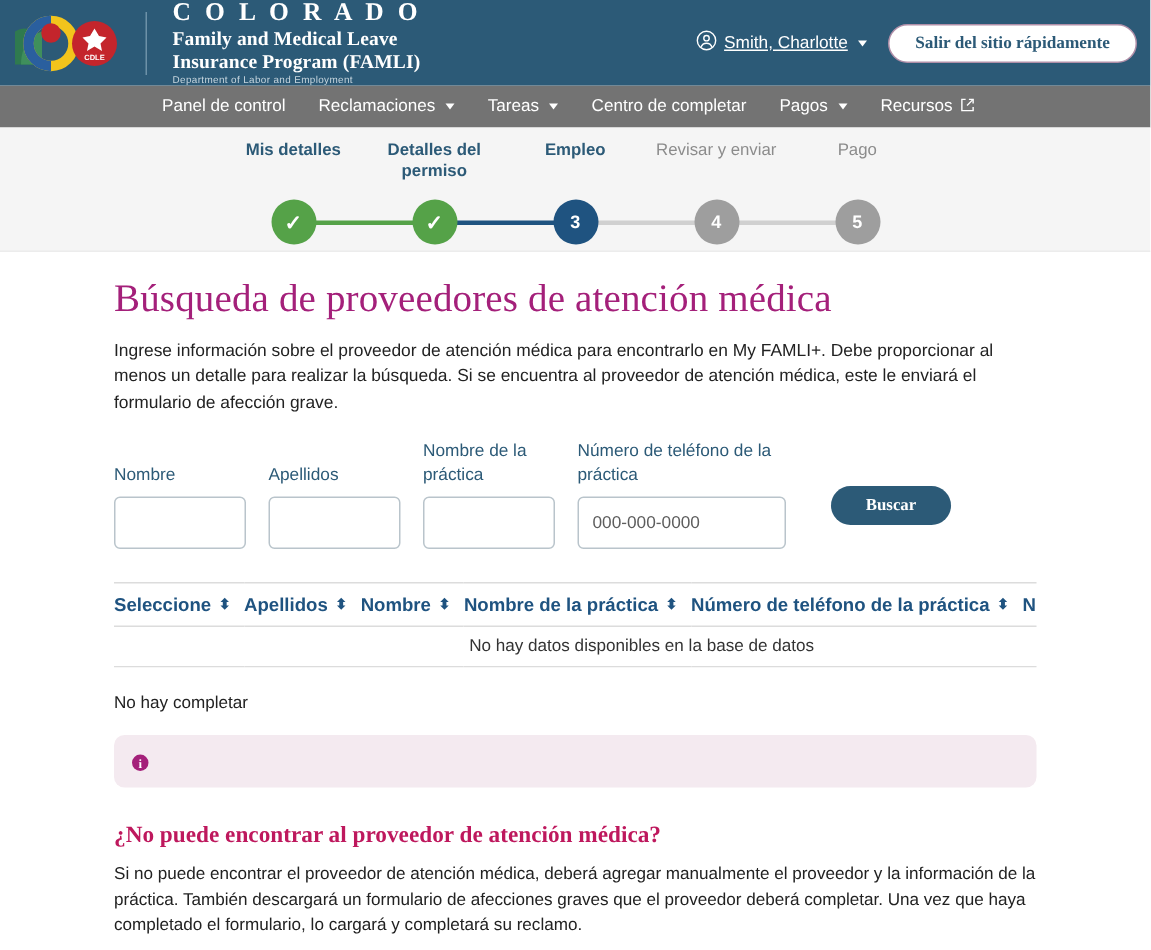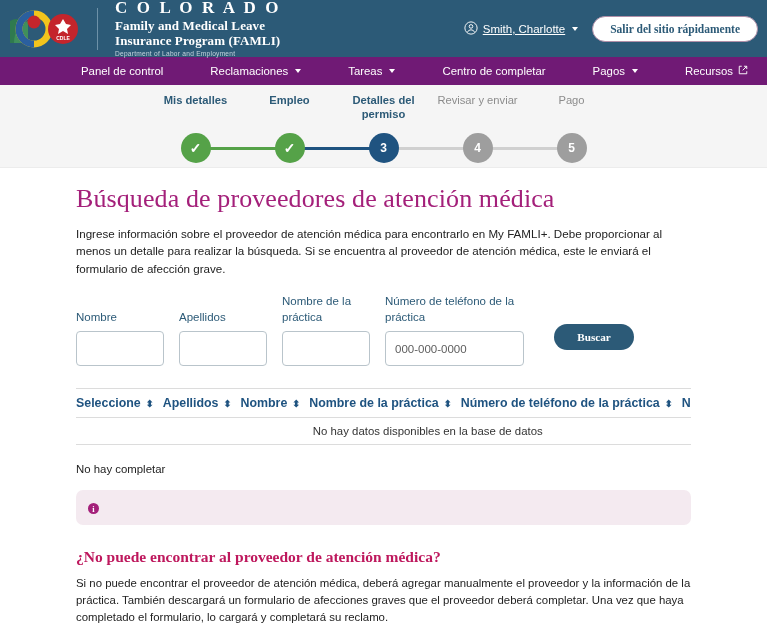--- a/index.html
+++ b/index.html
@@ -52,22 +52,22 @@
   }
   .exit-btn {
     background: #ffffff; color: #2c5a77; border: 1px solid #b08fa8;
     border-radius: 16px; padding: 6px 17px; font-size: 11.5px;
     font-family: "Liberation Serif", serif; font-weight: bold;
     cursor: pointer; white-space: nowrap;
   }
 
   
   .main-nav {
-    background: #701a75; height: 28px;
-    display: flex; align-items: center; padding-left: 81px; gap: 25px;
+    background: #737373; height: 28px;
+    display: flex; align-items: center; padding-left: 108px;
   }
   .nav-item {
     color: #ffffff; font-size: 11.4px; margin-right: 22px;
     display: flex; align-items: center; gap: 5px; cursor: pointer;
     white-space: nowrap;
   }
   .nav-item .caret-down { border-top-color: #ffffff; }
   .ext-icon { font-size: 10px; line-height: 1; }
 
   
@@ -261,22 +261,22 @@
         <path d="M14 2 L7.5 8.5" fill="none" stroke="#ffffff" stroke-width="1.5"></path>
       </svg>
     </span>
   </div>
 </nav>
 
 <div class="stepper-band">
   <div class="stepper">
     <div class="step-labels">
       <div class="step-label done">Mis detalles</div>
+      <div class="step-label current">Detalles del permiso</div>
       <div class="step-label done">Empleo</div>
-      <div class="step-label current">Detalles del permiso</div>
       <div class="step-label upcoming">Revisar y enviar</div>
       <div class="step-label upcoming">Pago</div>
     </div>
     <div class="step-track">
       <div class="step-line">
         <div class="seg" style="background:#55a248"></div>
         <div class="seg" style="background:#1f5380"></div>
         <div class="seg" style="background:#d0d0d0"></div>
         <div class="seg" style="background:#d0d0d0"></div>
       </div>

